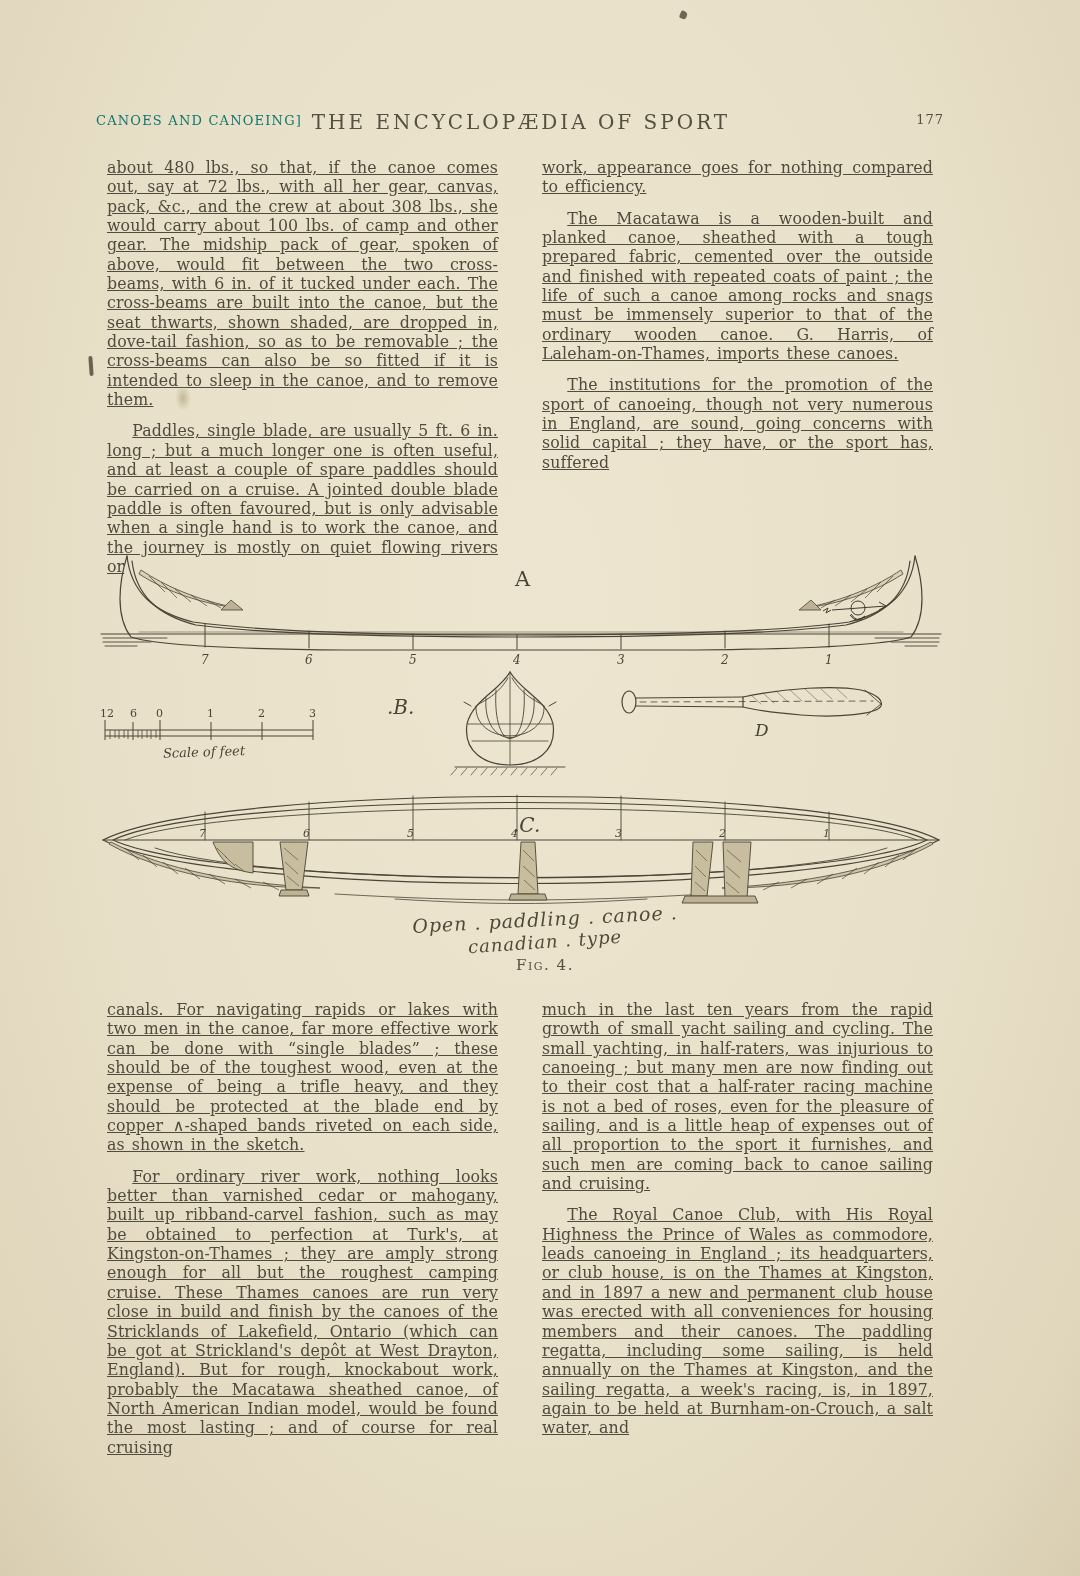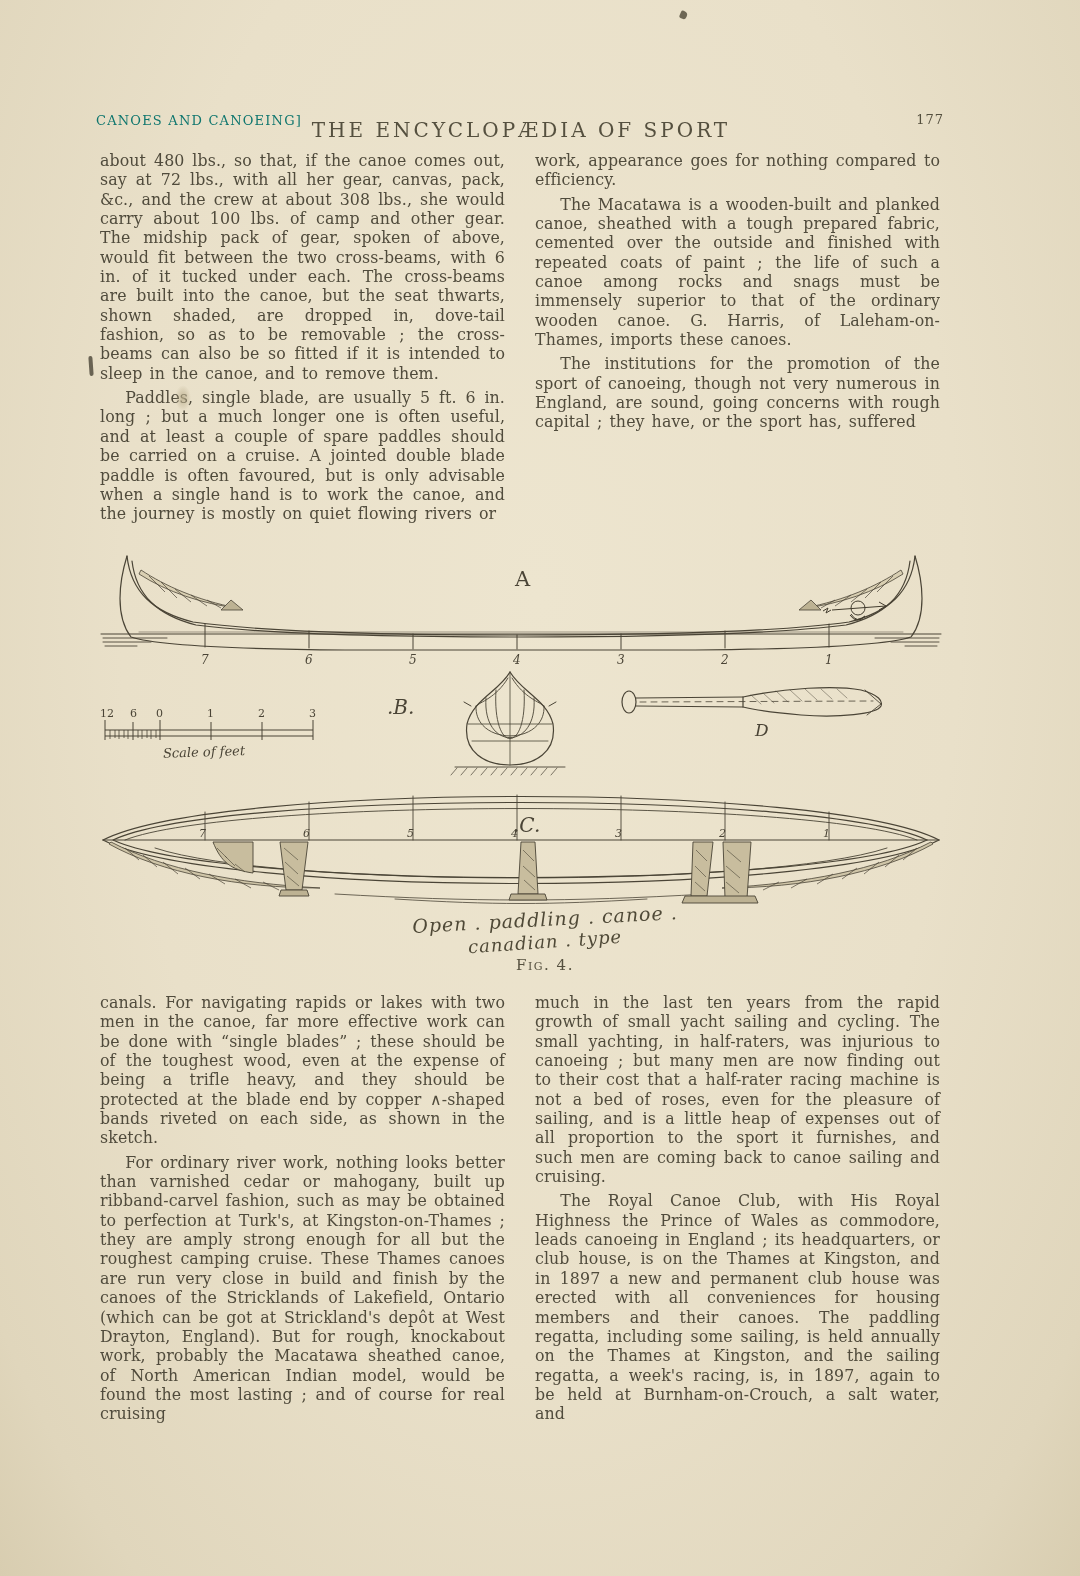--- a/index.html
+++ b/index.html
@@ -7,33 +7,33 @@
     width:1080px;height:1576px;position:relative;overflow:hidden;
     background:radial-gradient(ellipse at 50% 38%, #ede5cf 0%, #e9e0c9 55%, #e0d6bc 88%, #d8cdb0 100%);
     font-family:"DejaVu Serif", serif;
     color:#4d4839;
   }
   .hdr-left{
     position:absolute;left:96px;top:113px;
     font-size:13px;letter-spacing:1.2px;color:#0f766e;
   }
   .hdr-title{
-    position:absolute;left:95px;top:118px;width:852px;text-align:center;
+    position:absolute;left:95px;top:110px;width:852px;text-align:center;
     font-size:20px;letter-spacing:3px;color:#55503f;
   }
   .hdr-page{
     position:absolute;right:136px;top:112px;
     font-size:13px;letter-spacing:1px;color:#55503f;
   }
   .textblock{position:absolute;display:flex;gap:20px;left:95px;width:850px;}
   .col{width:415px;}
   .col p{
-    margin:5px;text-align:justify;
+    margin:12px;text-align:justify;
     font-size:15.8px;line-height:19.35px;
-    word-spacing:0.12em;letter-spacing:0.1px;color:#504b3c;
+    word-spacing:0.12em;letter-spacing:0.1px;color:#504b3c;text-decoration:underline;
   }
   .col p.ind{text-indent:1.6em;}
   #top-text{top:146px;}
   #bottom-text{top:988px;}
   #figure{position:absolute;left:95px;top:548px;width:852px;height:440px;}
   #figure svg{position:absolute;left:0;overflow:visible;}
   .caption{
     position:absolute;left:295px;top:360px;width:310px;text-align:center;
     color:#4f4937;
   }
@@ -54,21 +54,21 @@
 <div class="hdr-page">177</div>
 
 <div class="textblock" id="top-text">
   <div class="col">
     <p>about 480 lbs., so that, if the canoe comes out, say at 72 lbs., with all her gear, canvas, pack, &amp;c., and the crew at about 308 lbs., she would carry about 100 lbs. of camp and other gear. The midship pack of gear, spoken of above, would fit between the two cross-beams, with 6 in. of it tucked under each.  The cross-beams are built into the canoe, but the seat thwarts, shown shaded, are dropped in, dove-tail fashion, so as to be removable ; the cross-beams can also be so fitted if it is intended to sleep in the canoe, and to remove them.</p>
     <p class="ind">Paddles, single blade, are usually 5 ft. 6 in. long ; but a much longer one is often useful, and at least a couple of spare paddles should be carried on a cruise.  A jointed double blade paddle is often favoured, but is only advisable when a single hand is to work the canoe, and the journey is mostly on quiet flowing rivers or</p>
   </div>
   <div class="col">
     <p>work, appearance goes for nothing compared to efficiency.</p>
     <p class="ind">The Macatawa is a wooden-built and planked canoe, sheathed with a tough prepared fabric, cemented over the outside and finished with repeated coats of paint ; the life of such a canoe among rocks and snags must be immensely superior to that of the ordinary wooden canoe. G. Harris, of Laleham-on-Thames, imports these canoes.</p>
-    <p class="ind">The institutions for the promotion of the sport of canoeing, though not very numerous in England, are sound, going concerns with rough capital ; they have, or the sport has, suffered</p>
+    <p class="ind">The institutions for the promotion of the sport of canoeing, though not very numerous in England, are sound, going concerns with solid capital ; they have, or the sport has, suffered</p>
   </div>
 </div>
 
 <div id="figure">
 
   <svg style="top:0" width="852" height="124" viewBox="0 0 852 124">
     <g fill="none" stroke="#4a4436" stroke-width="1.2" stroke-linecap="round">
 
       <path d="M32,8 C24,34 20,68 36,89 C60,97 130,101 250,102 L600,102 C722,101 792,97 816,89 C832,68 828,34 820,8"></path>
 

